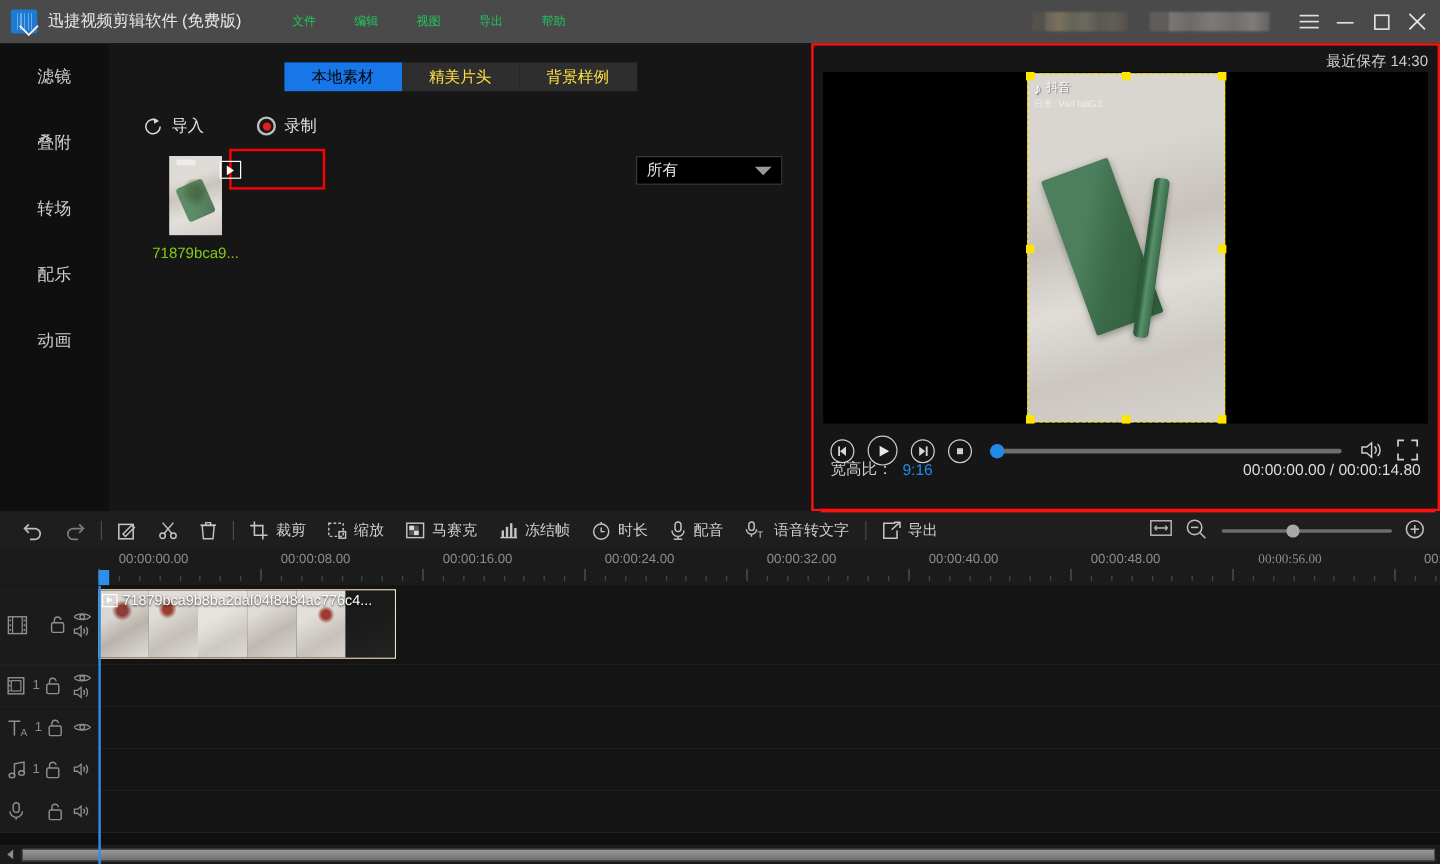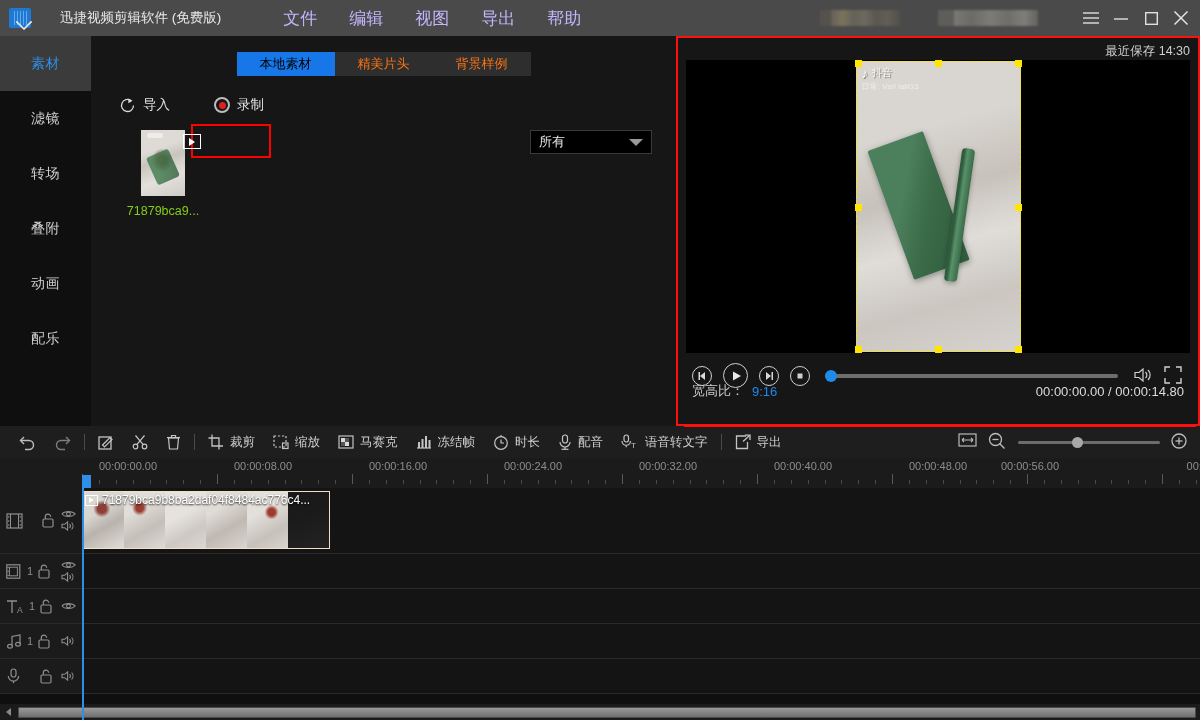--- a/index.html
+++ b/index.html
@@ -8,40 +8,40 @@
     background:#1b1b1b;
     font-family:"Liberation Sans","DejaVu Sans",sans-serif;
     font-size:13px; color:#c9c9c9;
     -webkit-font-smoothing:antialiased;
   }
   .app { width:1200px; height:720px; display:flex; flex-direction:column; position:relative; }
 
   
   .titlebar {
     height:36px; background:#4a4a4a; display:flex; align-items:center;
-    flex:0 0 36px; position:relative;gap:20px;
+    flex:0 0 36px; position:relative;
   }
   .logo {
     width:22px; height:20px; margin-left:9px; margin-right:9px;
     background:#1f78d1; border-radius:2px; position:relative; flex:0 0 auto;
   }
   .logo:before{
     content:""; position:absolute; left:3px; top:3px; width:16px; height:14px;
     background:
       repeating-linear-gradient(to right,#1f78d1 0 2px, #6fb4ef 2px 3px);
     opacity:.85;
   }
   .logo:after{
     content:""; position:absolute; right:1px; bottom:0px; width:10px; height:10px;
     border-left:2px solid #e9e9e9; border-bottom:2px solid #e9e9e9;
     transform:rotate(-45deg); border-radius:1px;
   }
   .app-title { color:#e8e8e8; font-size:13.5px; margin-right:26px; white-space:nowrap;}
   .menu { display:flex; align-items:center; }
-  .menu-item { color:#c4b5fd; font-size:17px; padding:4px 16px; cursor:default; }
+  .menu-item { color:#22c55e; font-size:10px; padding:4px 16px; cursor:default; }
   .tb-spacer { flex:1 1 auto; }
 
   .blur-block { height:16px; margin-right:18px; opacity:.75; border-radius:1px;}
   .blur-a { width:80px;
     background:
       linear-gradient(to right,#59544c 0 14%,#6e6a61 14%,#8c805f 28%,#6f6a5e 42%,#7a7466 56%,#605c53 70%,#6a655c 84%,#585349 100%);
     filter:blur(1.1px);
   }
   .blur-b { width:100px;
     background:
@@ -61,21 +61,21 @@
     height:55px; display:flex; align-items:center; justify-content:center;
     font-size:14px; color:#cfcfcf; cursor:default; letter-spacing:.5px;
   }
   .side-item.active { background:#3b3b3b; color:#2f8fe8; }
 
   
   .material { flex:0 0 585px; width:585px; background:#161616; position:relative; }
   .mat-tabs { display:flex; justify-content:center; padding-top:16px; }
   .mat-tab {
     width:98px; height:24px; display:flex; align-items:center; justify-content:center;
-    background:#2e2e2e; color:#f97316; font-size:13px; cursor:default;
+    background:#2e2e2e; color:#fde047; font-size:13px; cursor:default;
   }
   .mat-tab.active { background:#1877e8; color:#000000; }
 
   .mat-actions { display:flex; align-items:flex-end; margin-top:20px; padding-left:22px; position:relative;}
   .act-btn { display:flex; align-items:center; gap:7px; color:#e4e4e4; font-size:13.5px; cursor:default; }
   .act-btn.import { margin-left:6px; }
   .act-btn.record { margin-left:44px; }
   .red-outline {
     position:absolute; left:100px; top:88px; width:80px; height:34px;
     border:2px solid #ff0000; pointer-events:none;
@@ -263,26 +263,25 @@
             <line x1="0.5" y1="0.5" x2="13.5" y2="13.5" stroke="#e8e8e8" stroke-width="1.4"></line>
         <line x1="13.5" y1="0.5" x2="0.5" y2="13.5" stroke="#e8e8e8" stroke-width="1.4"></line>
           </svg>
       </div>
     </div>
   </div>
 
   <div class="middle">
 
     <div class="sidebar">
-      <div class="side-item active">素材</div>
       <div class="side-item">滤镜</div>
+      <div class="side-item">叠附</div>
       <div class="side-item">转场</div>
-      <div class="side-item">叠附</div>
+      <div class="side-item">配乐</div>
       <div class="side-item">动画</div>
-      <div class="side-item">配乐</div>
     </div>
 
     <div class="material">
       <div class="mat-tabs">
         <div class="mat-tab active">本地素材</div>
         <div class="mat-tab">精美片头</div>
         <div class="mat-tab">背景样例</div>
       </div>
 
       <div class="mat-actions">
@@ -589,21 +588,21 @@
       <div class="rtick" style="left: 892px;"></div>
       <div class="rlabel" style="left: 938px;">00:00:48.00</div>
       <div class="rtick minor" style="left: 908.875px;"></div>
       <div class="rtick minor" style="left: 925.75px;"></div>
       <div class="rtick minor" style="left: 942.625px;"></div>
       <div class="rtick minor" style="left: 959.5px;"></div>
       <div class="rtick minor" style="left: 976.375px;"></div>
       <div class="rtick minor" style="left: 993.25px;"></div>
       <div class="rtick minor" style="left: 1010.12px;"></div>
       <div class="rtick" style="left: 1027px;"></div>
-      <div class="rlabel" style="left: 1030px;">00:00:56.00</div>
+      <div class="rlabel" style="left: 1075px; font-family: Liberation Serif, serif;">00:00:56.00</div>
       <div class="rtick minor" style="left: 1043.88px;"></div>
       <div class="rtick minor" style="left: 1060.75px;"></div>
       <div class="rtick minor" style="left: 1077.62px;"></div>
       <div class="rtick minor" style="left: 1094.5px;"></div>
       <div class="rtick minor" style="left: 1111.38px;"></div>
       <div class="rtick minor" style="left: 1128.25px;"></div>
       <div class="rtick minor" style="left: 1145.12px;"></div>
       <div class="rtick" style="left: 1162px;"></div>
       <div class="rlabel" style="left: 1208px;">00:01:04</div>
       <div class="rtick minor" style="left: 1178.88px;"></div>

